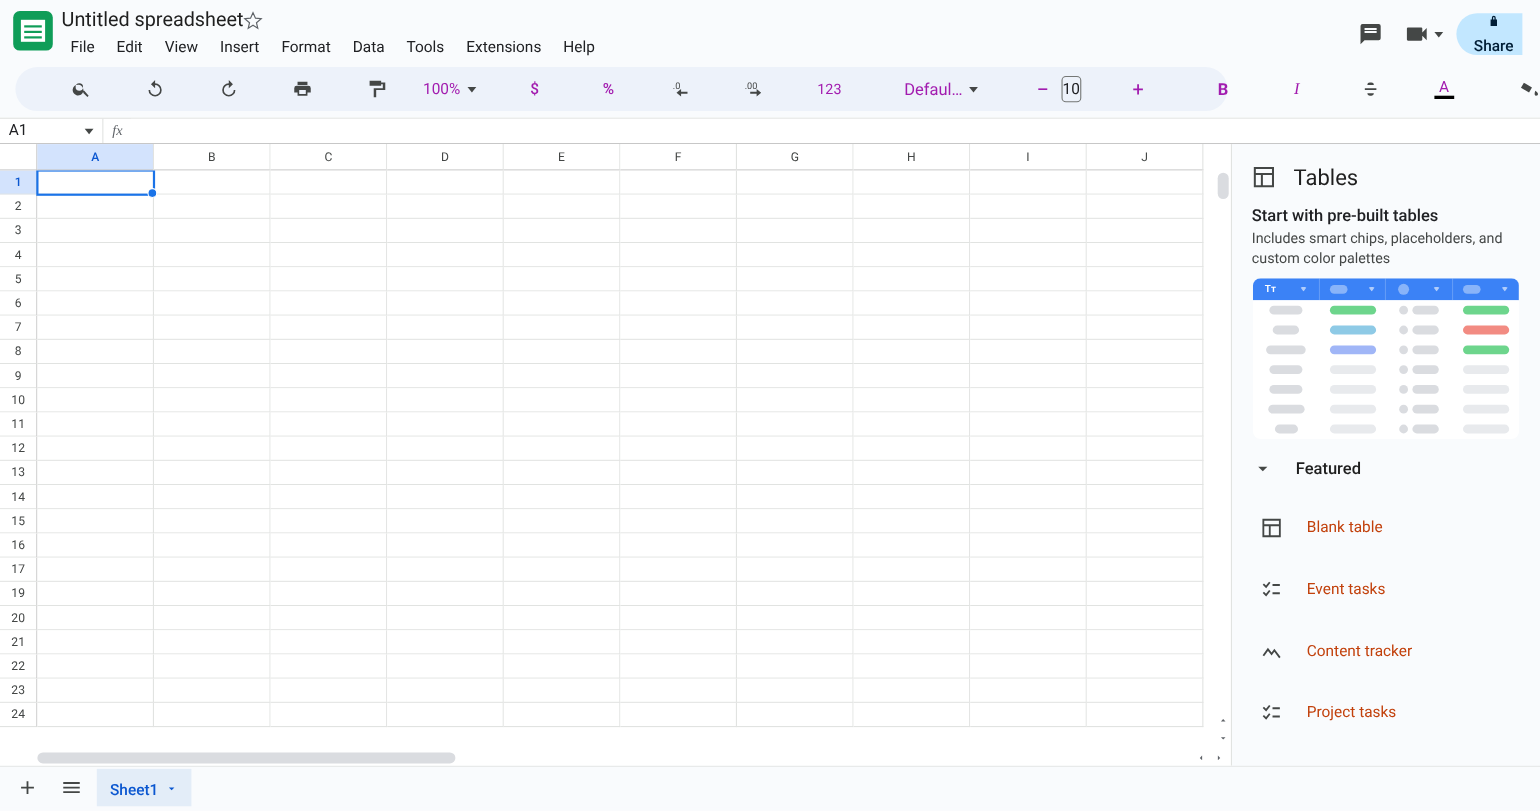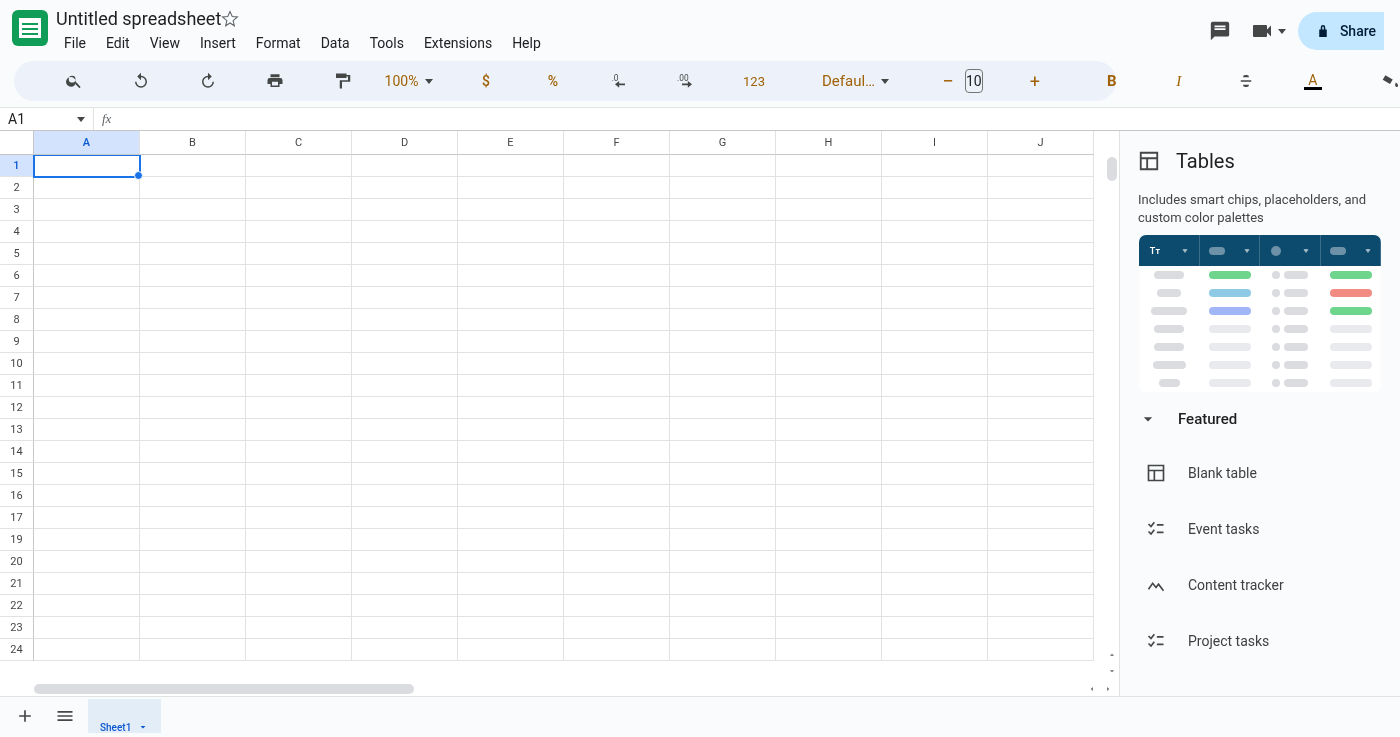--- a/index.html
+++ b/index.html
@@ -28,32 +28,32 @@
   .doc-title { font-size: 18px; font-weight: 400; color: #1f1f1f; }
   .star-icon { width: 18px; height: 18px; fill: #5f6368; cursor: pointer;}
   .menubar { display: flex; gap: 4px; padding-top: 2px; }
   .menubar span { padding: 4px 8px; border-radius: 4px; cursor: pointer; font-size: 14px; color: #202124;}
   .title-actions { display: flex; align-items: center; gap: 12px; margin-right: 6px; margin-top: 6px;}
   .title-icon-btn { width: 36px; height: 36px; display: flex; align-items: center; justify-content: center; border-radius: 50%; cursor: pointer; fill: #444746; }
   .video-btn { display: flex; align-items: center; gap: 4px; cursor: pointer;}
   .share-btn {
     background: #c2e7ff; border-radius: 40px 0 0 40px; height: 38px;
     display: flex; align-items: center; gap: 8px; padding: 0 8px 0 16px;
-    font-weight: 500; font-size: 14px; color: #001d35; cursor: pointer;
+    font-weight: 500; font-size: 14px; color: #001d35; cursor: pointer; flex-direction: column;
   }
   .share-btn svg { fill: #001d35; }
 
   
   .toolbar-wrap { padding: 6px 14px; display: flex; justify-content: flex-start; }
   .toolbar {
     background: #edf2fa; border-radius: 24px; height: 40px; width: 1102px;
     display: flex; align-items: center; padding: 0 10px; gap: 2px;
   }
   .tool-btn { min-width: 30px; height: 30px; display:flex; align-items:center; justify-content:center;
-    border-radius: 4px; cursor:pointer; fill:#444746; color:#a16207; padding:0 3px; font-size:14px;margin-left:35px;}
+    border-radius: 4px; cursor:pointer; fill:#444746; color:#a21caf; padding:0 3px; font-size:14px;margin-left:35px;}
   .zoom-display { font-size: 14px; padding: 0 4px;}
   .tool-sep { width: 1px; height: 22px; background: #c7c7c7; margin: 0 4px;}
   .font-select { min-width: 70px; font-size: 15px; padding: 0 6px; display:flex; align-items:center; gap:6px; justify-content:space-between;}
   .font-size-box { width: 30px; height: 24px; border: 1px solid #747775; border-radius:4px; display:flex; align-items:center; justify-content:center; font-size:14px;}
   .text-color-btn { display:flex; flex-direction:column; align-items:center; gap:0;}
   .text-color-bar { width:18px; height:3px; background:#000;}
   .fill-color-btn svg { transform: rotate(-15deg);}
   .tool-spacer { flex:1; }
   .chevron-btn { cursor:pointer; padding:0 8px;}
 
@@ -98,38 +98,38 @@
   .v-scroll-thumb { width:10px; height:24px; background:#dadce0; border-radius:5px; margin-top:2px;}
   .grid-with-scroll { position:relative; flex:1; display:flex; flex-direction:column;}
   .v-scroll-bottom { position:absolute; right:0; bottom:18px; width:14px; display:flex; flex-direction:column; gap:2px; align-items:center;}
 
   
   .sp-header { display:flex; align-items:center; gap:16px; padding: 8px 0 14px 0;}
   .sp-title { font-size:20px; font-weight:400; color:#1f1f1f;}
   .sp-sub-title { font-size:15px; font-weight:500;}
   .sp-sub-desc { font-size:13px; color:#444746; padding:4px 0 8px 0; line-height:1.35;}
   .preview-table { border:1px solid transparent; border-radius:8px; overflow:hidden;}
-  .pt-head { background:#0c4a6e; height:31px; display:flex;}
+  .pt-head { background:#3b82f6; height:20px; display:flex;}
   .pt-head > div { flex:1; display:flex; align-items:center; justify-content:space-around; border-right:1px solid rgba(255,255,255,0.2);}
   .pt-head .mini { width:10px; height:10px; border-radius:3px; background:rgba(255,255,255,0.4);}
   .pt-row { display:flex; height:18px;}
   .pt-row > div { flex:1; display:flex; align-items:center; justify-content:center; gap:4px;}
   .pill { height:8px; border-radius:4px; }
   .pill.gray { background:#dadce0; width:50%;}
   .pill.w70 { width:70%;}
   .person-dot { width:8px; height:8px; border-radius:50%; background:#dadce0;}
   .expander { display:flex; align-items:center; gap:20px; font-size:15px; font-weight:500; color:#1f1f1f; padding:16px 0; cursor:pointer;}
-  .tpl-item { display:flex; align-items:center; gap:22px; font-size:14px; color:#404040; padding:18px 8px; cursor:pointer;}
+  .tpl-item { display:flex; align-items:center; gap:22px; font-size:14px; color:#c2410c; padding:18px 8px; cursor:pointer;}
   .tpl-item svg { fill:#444746;}
 
   
   .sheetbar { height: 38px; background:#f9fbfd; display:flex; align-items:center; padding:0 8px; gap:6px; border-top:1px solid #e1e3e1;}
   .sheetbar-btn { width:34px; height:34px; border-radius:50%; display:flex; align-items:center; justify-content:center; cursor:pointer; fill:#444746;}
-  .sheet-tab { background:#e3edf8; color:#0b57d0; font-weight:500; height:34px; border-radius:0; padding:0 12px;
-    display:flex; align-items:flex-end; gap:6px; cursor:pointer; font-size:10px;}
+  .sheet-tab { background:#e3edf8; color:#0b57d0; font-weight:500; height:34px; border-radius:0; padding:12px 12px;
+    display:flex; align-items:flex-start; gap:6px; cursor:pointer; font-size:14px;}
   .sheet-tab svg { fill:#0b57d0;}
 
   .dropdown-caret { width:0; height:0; border-left:4px solid transparent; border-right:4px solid transparent; border-top:5px solid #444746;}
 </style>
 </head>
 <body>
 
 <div class="titlebar">
   <div class="app-logo"></div>
   <div class="titlecol">
@@ -638,20 +638,21 @@
     </div>
   </div>
 
   <div class="sidepanel">
     <div class="sp-header">
       <svg width="22" height="22" viewBox="0 0 24 24" fill="#444746">
           <path d="M3 3h18v18H3zM3 9h18M10 9v12" fill="none" stroke="#444746" stroke-width="2"></path>
         </svg>
       <span class="sp-title">Tables</span>
     </div>
+    <div class="sp-sub-title">Start with pre-built tables</div>
     <div class="sp-sub-desc">Includes smart chips, placeholders, and custom color palettes</div>
 
     <div class="preview-table">
       <div class="pt-head">
         <div>
             <span style="color:#fff;font-size:9px;font-weight:600">Tт</span>
             <div class="mini" style="background:transparent; border-top:4px solid rgba(255,255,255,0.6); width:6px;height:0;border-left:3px solid transparent;border-right:3px solid transparent;"></div>
           </div>
         <div>
             <div class="mini" style="border-radius:5px;width:16px;height:8px;"></div>

